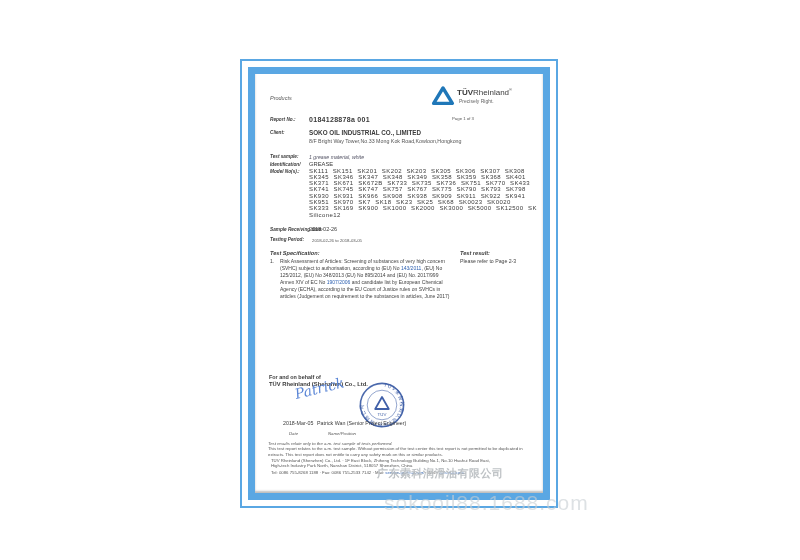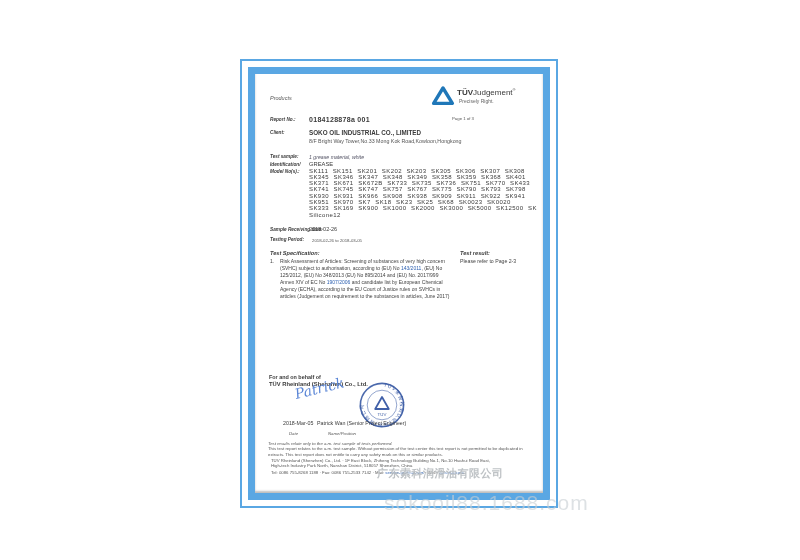--- a/index.html
+++ b/index.html
@@ -56,21 +56,21 @@
     <div class="doc">
 
       <div class="abs" style="left:15px;top:21px;font-size:5.5px;font-style:italic;color:#555;">Products</div>
 
       <div class="abs" style="left:176px;top:11px;">
         <svg width="24" height="21" viewBox="0 0 32 28">
           <path d="M16 4 L28.5 24.5 L3.5 24.5 Z" fill="none" stroke="#1f77b8" stroke-width="4.5" stroke-linejoin="round"></path>
         </svg>
       </div>
       <div class="abs logo-text" style="left:202px;top:13px;">
-        <span class="tuv">TÜV</span><span>Judgement</span><sup style="font-size:4px;">®</sup>
+        <span class="tuv">TÜV</span><span>Rheinland</span><sup style="font-size:4px;">®</sup>
       </div>
       <div class="abs" style="left:204px;top:23.5px;font-size:5px;color:#666;">Precisely Right.</div>
 
       <div class="abs tiny" style="left:197px;top:42px;">Page 1 of 3</div>
 
       <div class="abs lbl" style="left:15px;top:43px;">Report No.:</div>
       <div class="abs val bold" style="left:54px;top:41.5px;font-size:7px;letter-spacing:.3px;">0184128878a 001</div>
 
       <div class="abs lbl" style="left:15px;top:56px;">Client:</div>
       <div class="abs val bold" style="left:54px;top:55px;font-size:6.3px;">SOKO OIL INDUSTRIAL CO., LIMITED</div>

